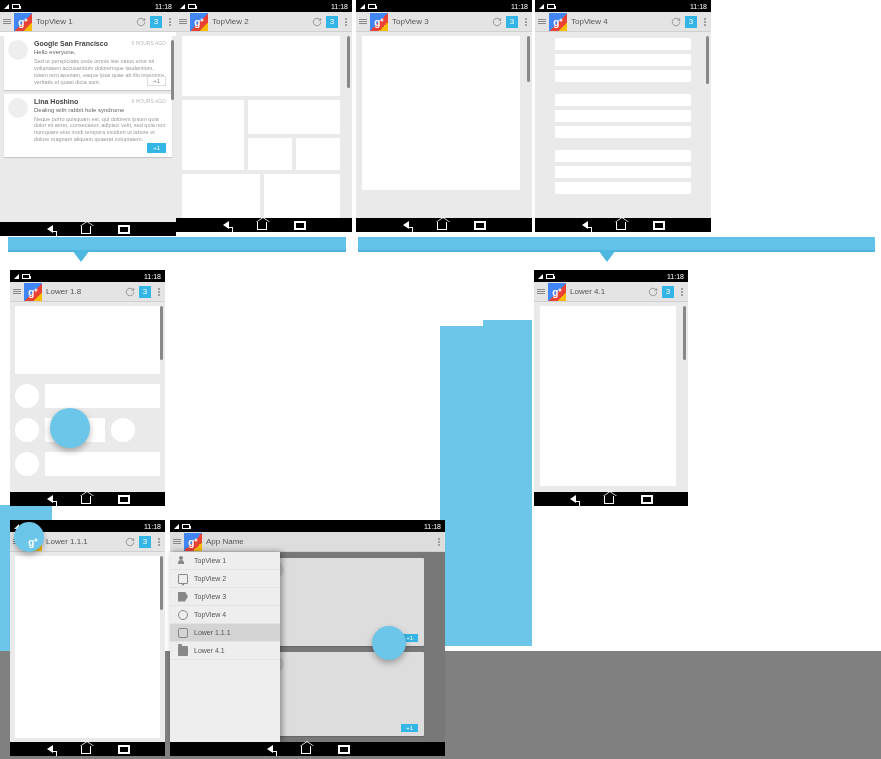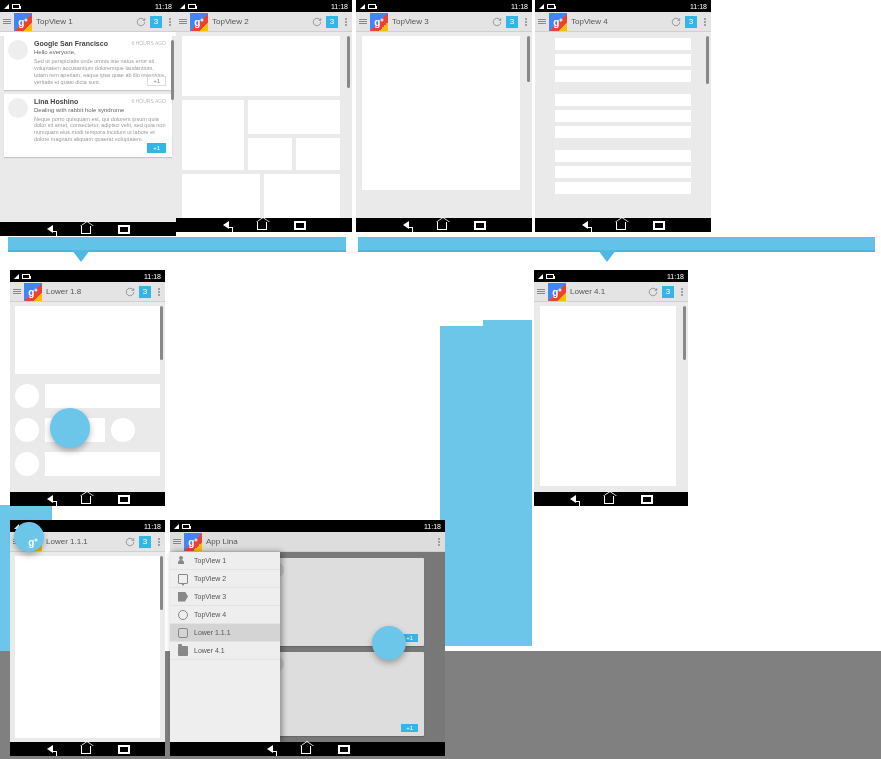--- a/index.html
+++ b/index.html
@@ -593,21 +593,21 @@
   </div>
   <div class="actionbar">
     <div class="drawer-ico">
         <span></span>
         <span></span>
         <span></span>
       </div>
     <div class="glogo">
         <b>g⁺</b>
       </div>
-    <div class="title">App Lina</div>
+    <div class="title">App Name</div>
     <div class="overflow">
         <i></i>
         <i></i>
         <i></i>
       </div>
   </div>
   <div class="content">
 
     <div class="behind-card" style="left:94px;top:6px;width:160px;height:88px;">
       <div class="bav"></div>

